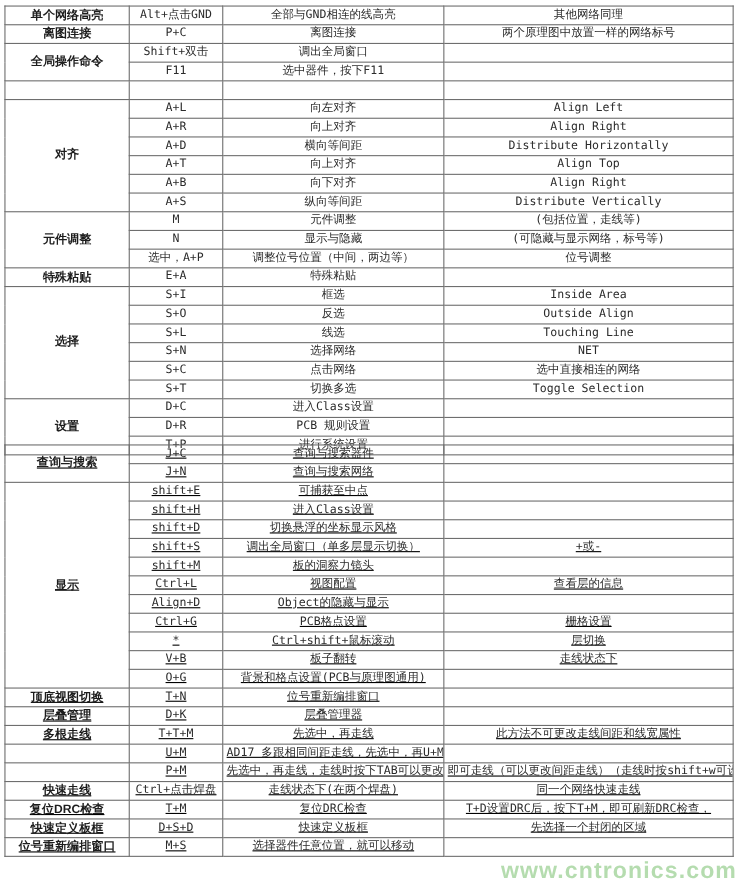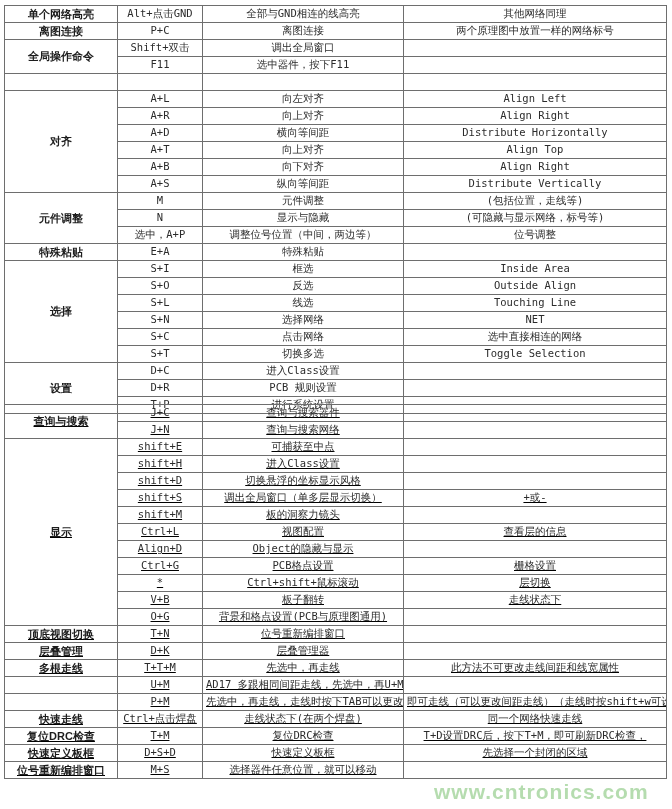--- a/index.html
+++ b/index.html
@@ -325,13 +325,13 @@
       </tr>
       <tr>
         <td class="cat" rowspan="1">位号重新编排窗口</td>
         <td class="key">M+S</td>
         <td class="desc">选择器件任意位置，就可以移动</td>
         <td class="note"></td>
       </tr>
     </tbody>
 </table>
 
-<div class="watermark" style="color: rgb(169, 215, 162);">www.cntronics.com</div>
+<div class="watermark" style="color: rgb(169, 215, 162); text-align: right;">www.cntronics.com</div>
 
 </body></html>

